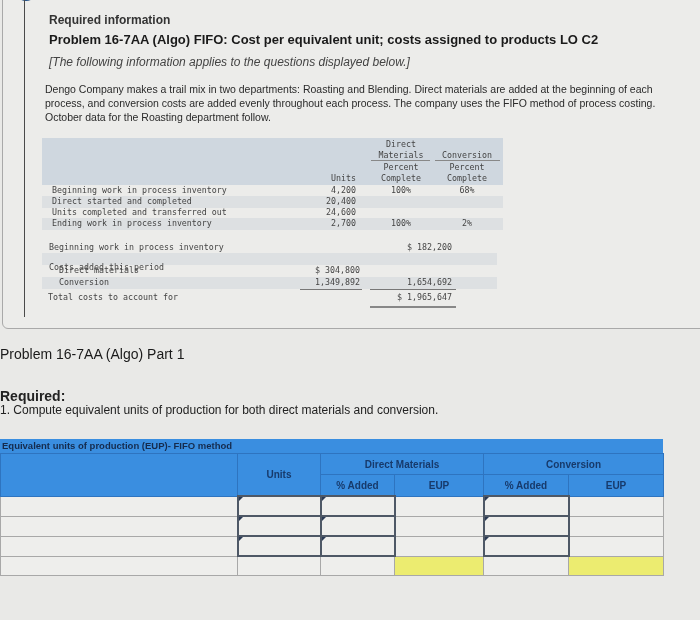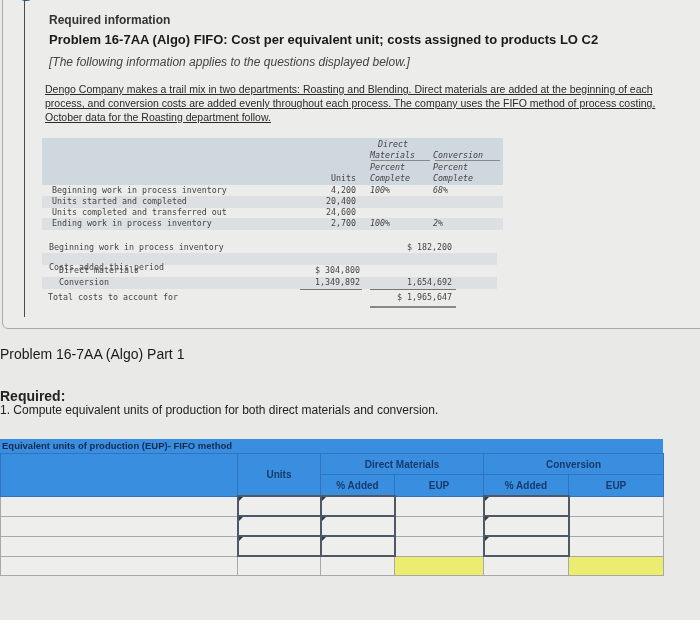--- a/index.html
+++ b/index.html
@@ -19,29 +19,29 @@
     border-radius: 50%; background: #1f4e86;
   }
   .step-line {
     position: absolute; left: 21px; top: 6px; width: 1px; height: 320px; background: #4a4a4a;
   }
   .req-info { position: absolute; left: 49px; top: 13px; font-size: 12px; font-weight: bold; color: #333; }
   .problem-title { position: absolute; left: 49px; top: 32px; font-size: 13px; font-weight: bold; color: #1a1a1a; }
   .applies { position: absolute; left: 49px; top: 55px; font-size: 12px; font-style: italic; color: #444; }
   .intro {
     position: absolute; left: 45px; top: 82px; width: 640px;
-    font-size: 10.5px; line-height: 14px; color: #2a2a2a; text-decoration: underline;
+    font-size: 10.5px; line-height: 14px; color: #2a2a2a;
   }
   .mono { font-family: "DejaVu Sans Mono", monospace; font-size: 8.3px; color: #444; }
   .data-header-band {
     position: absolute; left: 42px; top: 138px; width: 461px; height: 47px; background: #cfd7df;
   }
   .abs { position: absolute; white-space: pre; }
   .r { text-align: right; }
-  .c { text-align: left; font-style: italic; }
+  .c { text-align: center; }
   .underline-dm { position: absolute; left: 371px; top: 160px; width: 59px; height: 1px; background: #888; }
   .underline-cv { position: absolute; left: 435px; top: 160px; width: 65px; height: 1px; background: #888; }
   .row-band { position: absolute; left: 42px; height: 12px; background: #dde0e2; }
   .sum-line { position: absolute; height: 1px; background: #777; }
   .sum-line.dbl { height: 2px; background: #888; }
 
   .part-title { position: absolute; left: 0px; top: 346px; font-size: 14px; color: #1a1a1a; }
   .required { position: absolute; left: 0px; top: 388px; font-size: 14px; font-weight: bold; color: #222; }
   .req-item { position: absolute; left: 0px; top: 403px; font-size: 12px; color: #222; }
 
@@ -96,21 +96,21 @@
 <div class="row-band" style="top:196px;width:461px;"></div>
 <div class="row-band" style="top:218px;width:461px;"></div>
 
 <div>
   <div class="abs mono" style="left:52px;top:185px;">Beginning work in process inventory</div>
   <div class="abs mono r" style="left:300px;top:185px;width:56px;">4,200</div>
   <div class="abs mono c" style="left:370px;top:185px;width:62px;">100%</div>
   <div class="abs mono c" style="left:433px;top:185px;width:68px;">68%</div>
 </div>
 <div>
-  <div class="abs mono" style="left:52px;top:196px;">Units started and completed</div>
+  <div class="abs mono" style="left:52px;top:196px;">Direct started and completed</div>
   <div class="abs mono r" style="left:300px;top:196px;width:56px;">20,400</div>
 </div>
 <div>
   <div class="abs mono" style="left:52px;top:207px;">Units completed and transferred out</div>
   <div class="abs mono r" style="left:300px;top:207px;width:56px;">24,600</div>
 </div>
 <div>
   <div class="abs mono" style="left:52px;top:218px;">Ending work in process inventory</div>
   <div class="abs mono r" style="left:300px;top:218px;width:56px;">2,700</div>
   <div class="abs mono c" style="left:370px;top:218px;width:62px;">100%</div>

